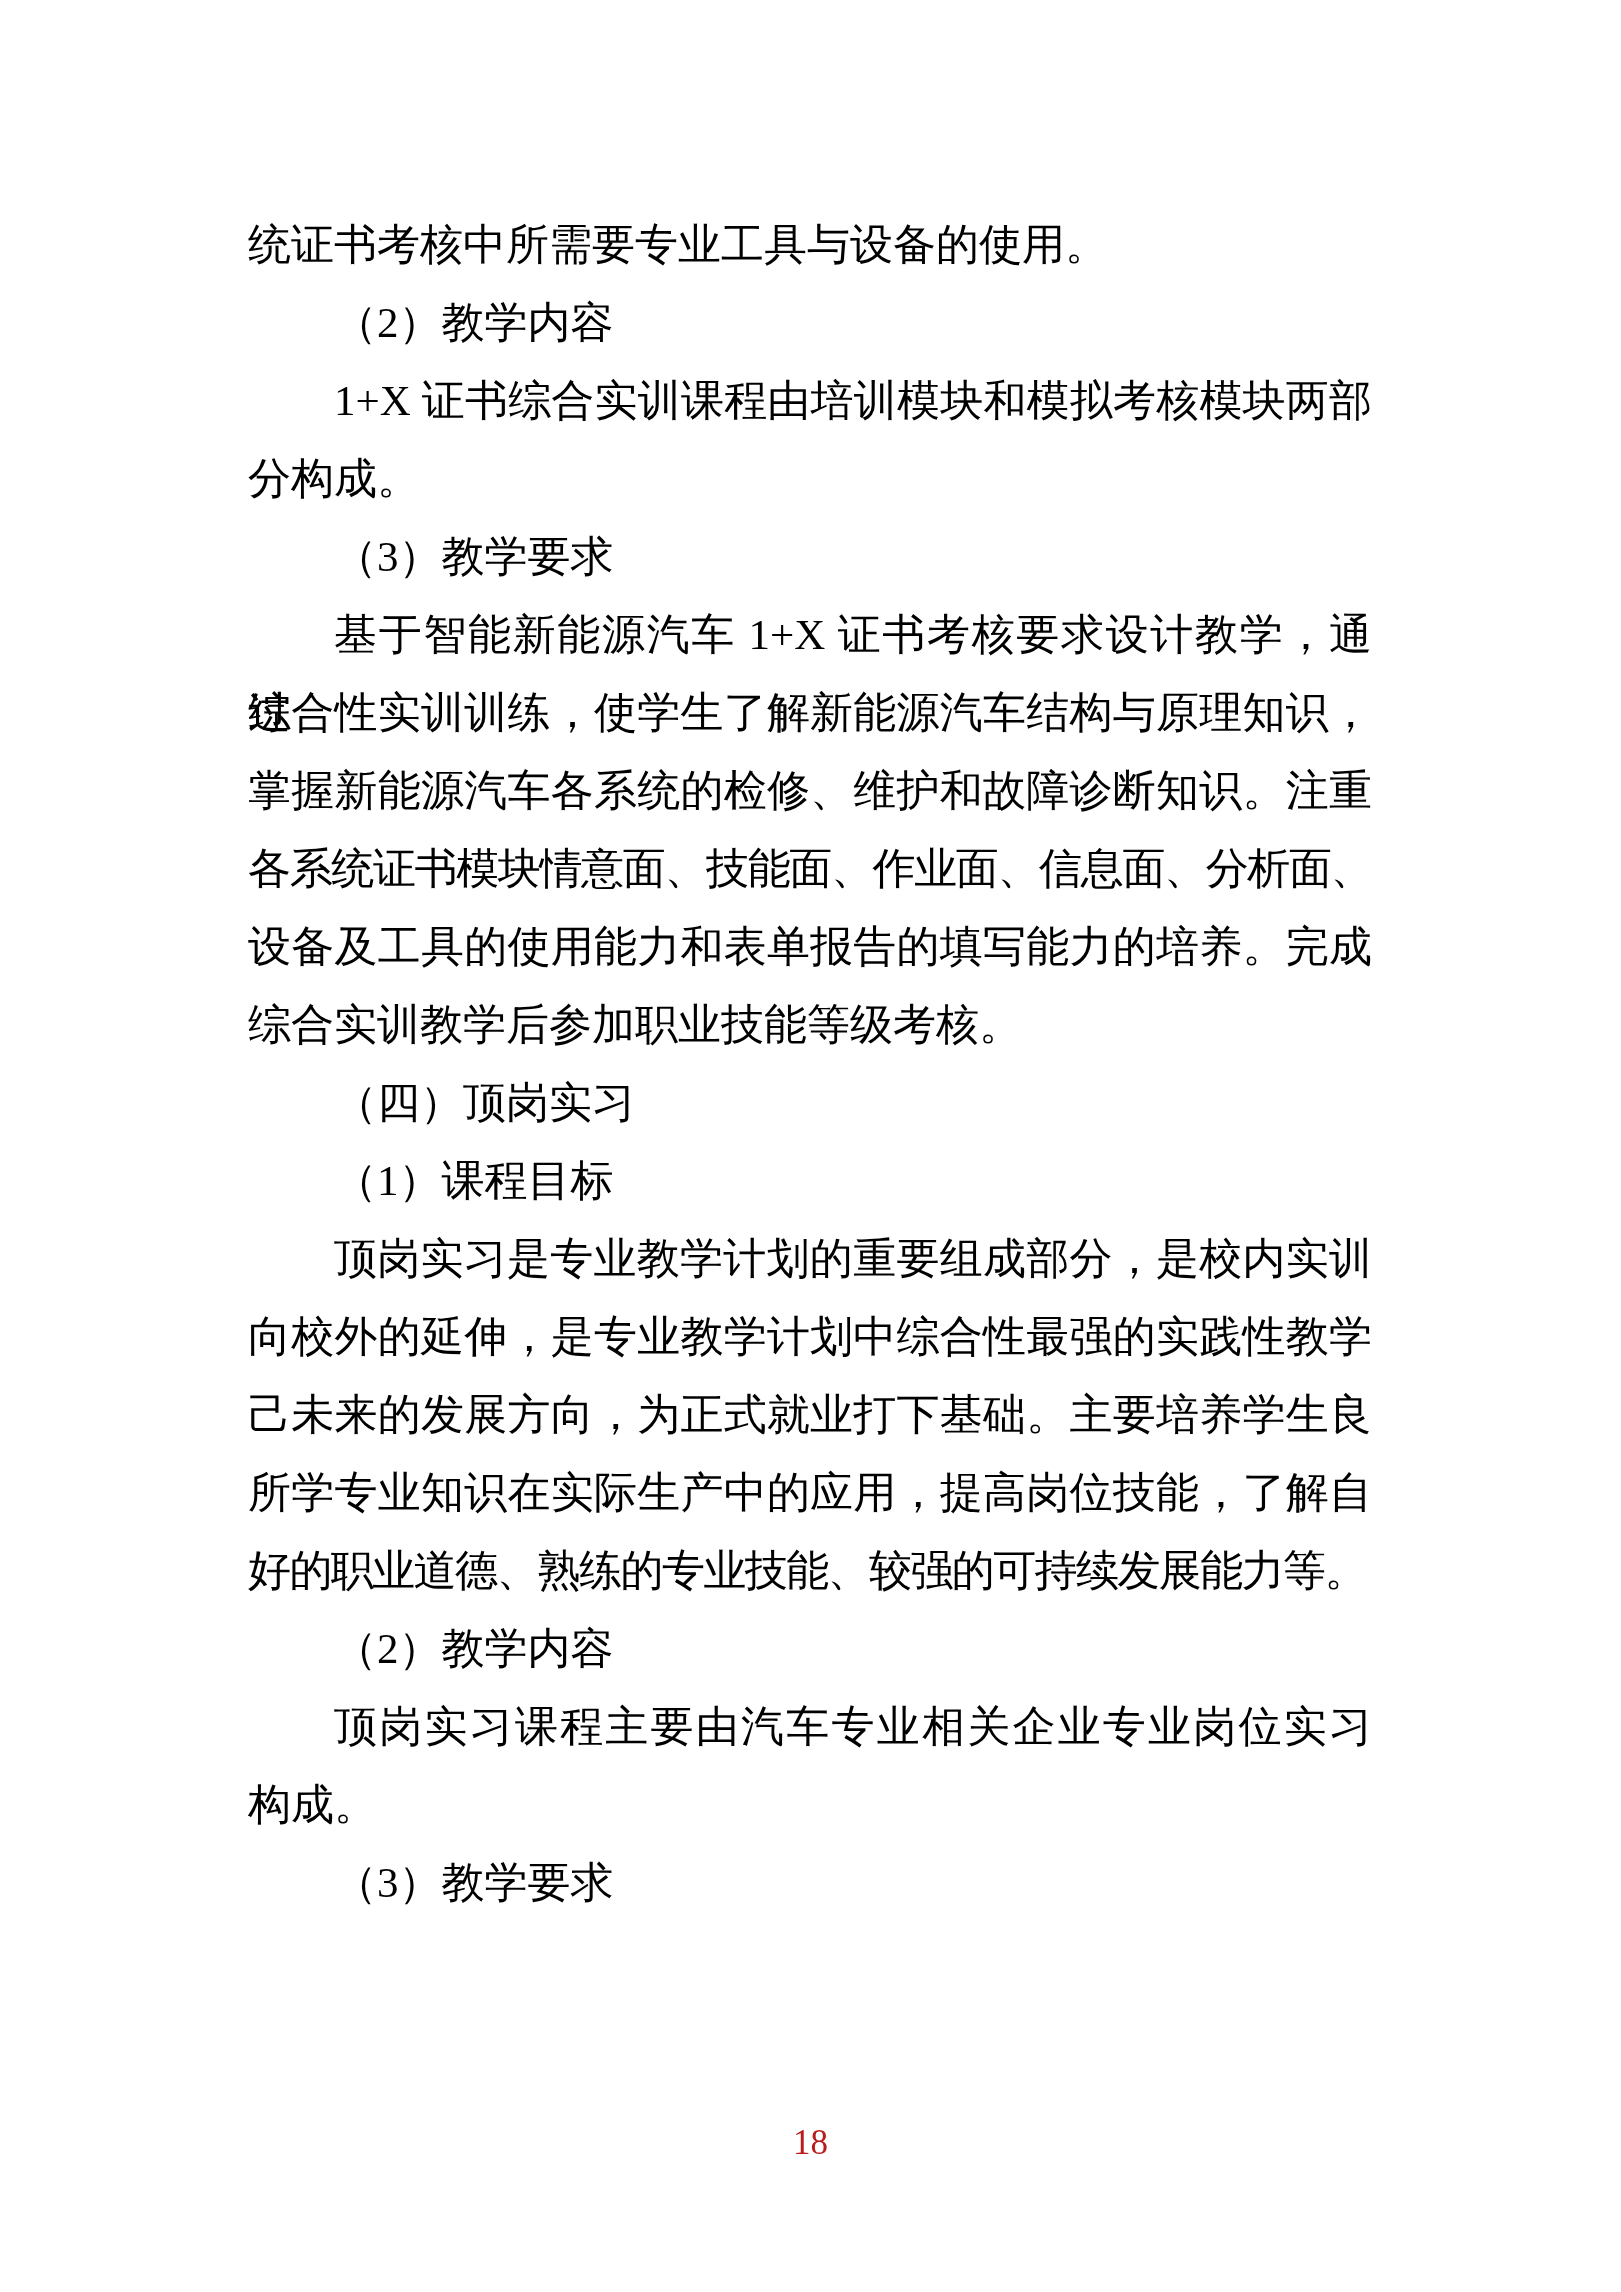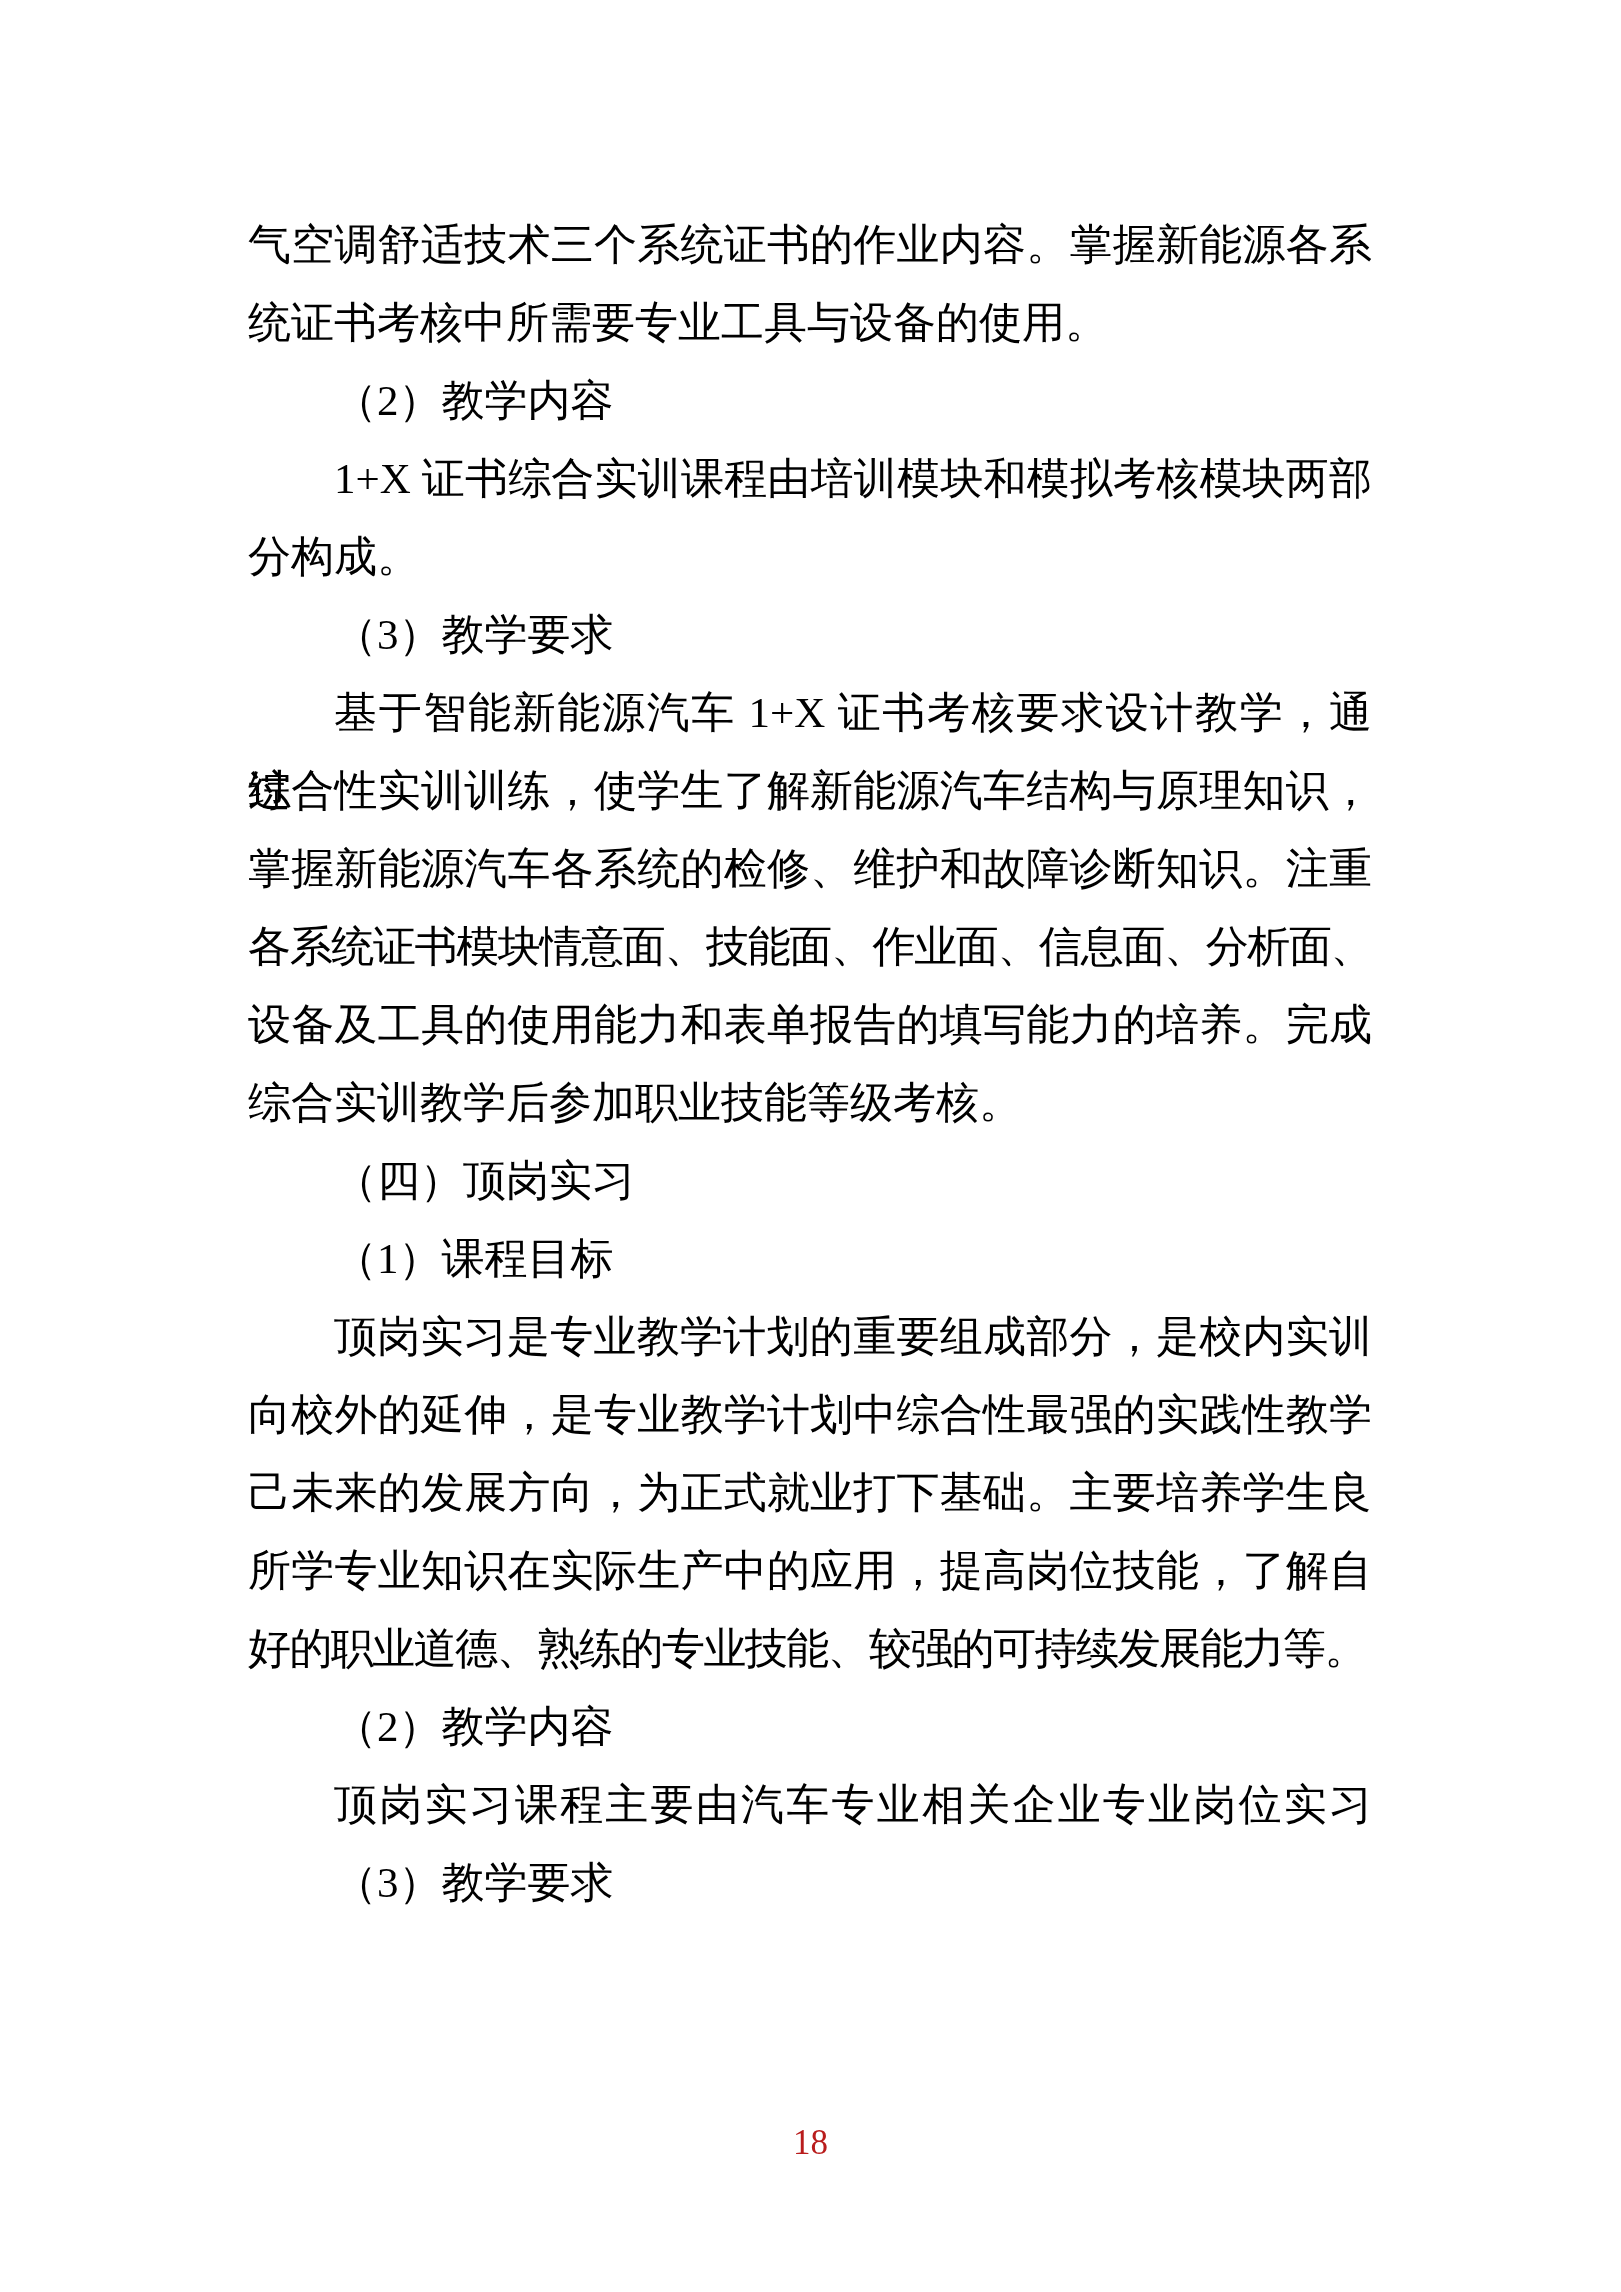--- a/index.html
+++ b/index.html
@@ -58,38 +58,38 @@
     font-size: 35px;
     line-height: 1;
     color: #b91c1c;
   }
 </style>
 </head>
 <body>
 
 <div class="page">
   <div class="text-col">
-    <div class="line j">气空调舒适技术三个系统证书的作业内容。掌握新能源各系</div>
     <div class="line last">统证书考核中所需要专业工具与设备的使用。</div>
     <div class="line last ind">（2）教学内容</div>
     <div class="line j ind">1+X 证书综合实训课程由培训模块和模拟考核模块两部</div>
     <div class="line last">分构成。</div>
     <div class="line last ind">（3）教学要求</div>
     <div class="line j ind">基于智能新能源汽车 1+X 证书考核要求设计教学，通过</div>
     <div class="line j">综合性实训训练，使学生了解新能源汽车结构与原理知识，</div>
     <div class="line j">掌握新能源汽车各系统的检修、维护和故障诊断知识。注重</div>
     <div class="line j sq">各系统证书模块情意面、技能面、作业面、信息面、分析面、</div>
     <div class="line j">设备及工具的使用能力和表单报告的填写能力的培养。完成</div>
     <div class="line last">综合实训教学后参加职业技能等级考核。</div>
     <div class="line last ind">（四）顶岗实习</div>
     <div class="line last ind">（1）课程目标</div>
     <div class="line j ind">顶岗实习是专业教学计划的重要组成部分，是校内实训</div>
     <div class="line j">向校外的延伸，是专业教学计划中综合性最强的实践性教学</div>
     <div class="line j">己未来的发展方向，为正式就业打下基础。主要培养学生良</div>
     <div class="line j">所学专业知识在实际生产中的应用，提高岗位技能，了解自</div>
     <div class="line last sq">好的职业道德、熟练的专业技能、较强的可持续发展能力等。</div>
     <div class="line last ind">（2）教学内容</div>
     <div class="line j ind">顶岗实习课程主要由汽车专业相关企业专业岗位实习</div>
+    <div class="line last">构成。</div>
     <div class="line last ind">（3）教学要求</div>
   </div>
   <div class="page-number">18</div>
 </div>
 
 
 </body></html>

